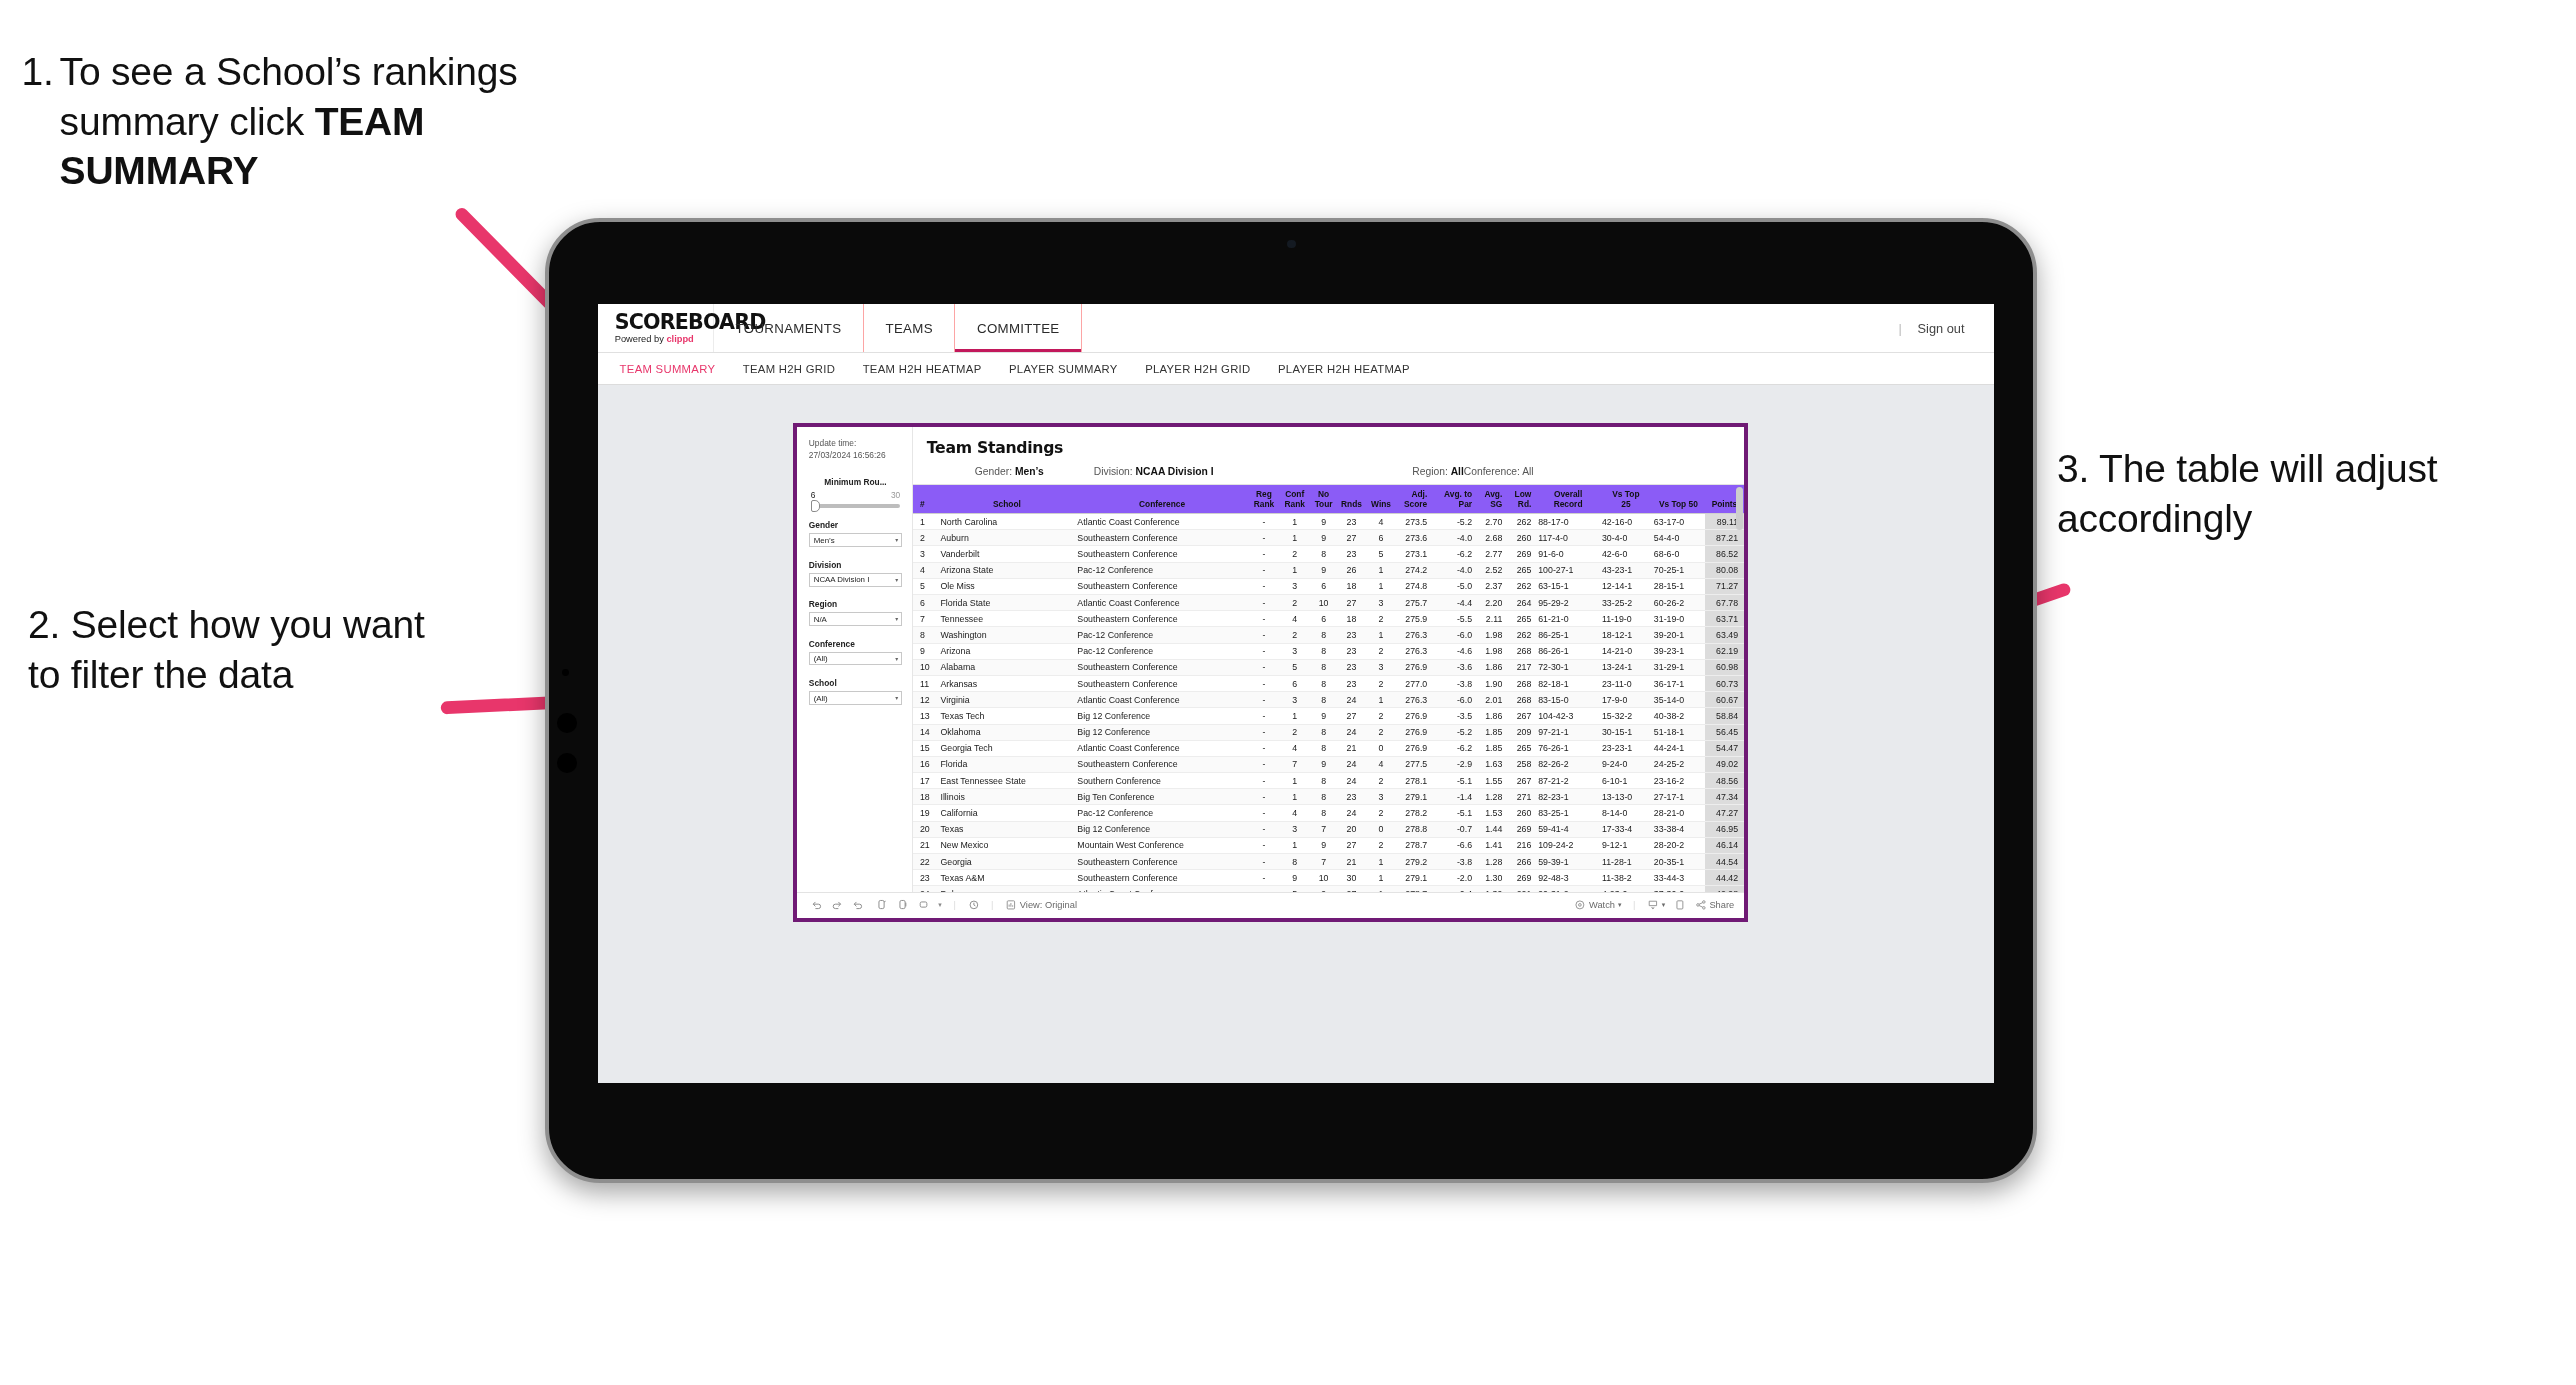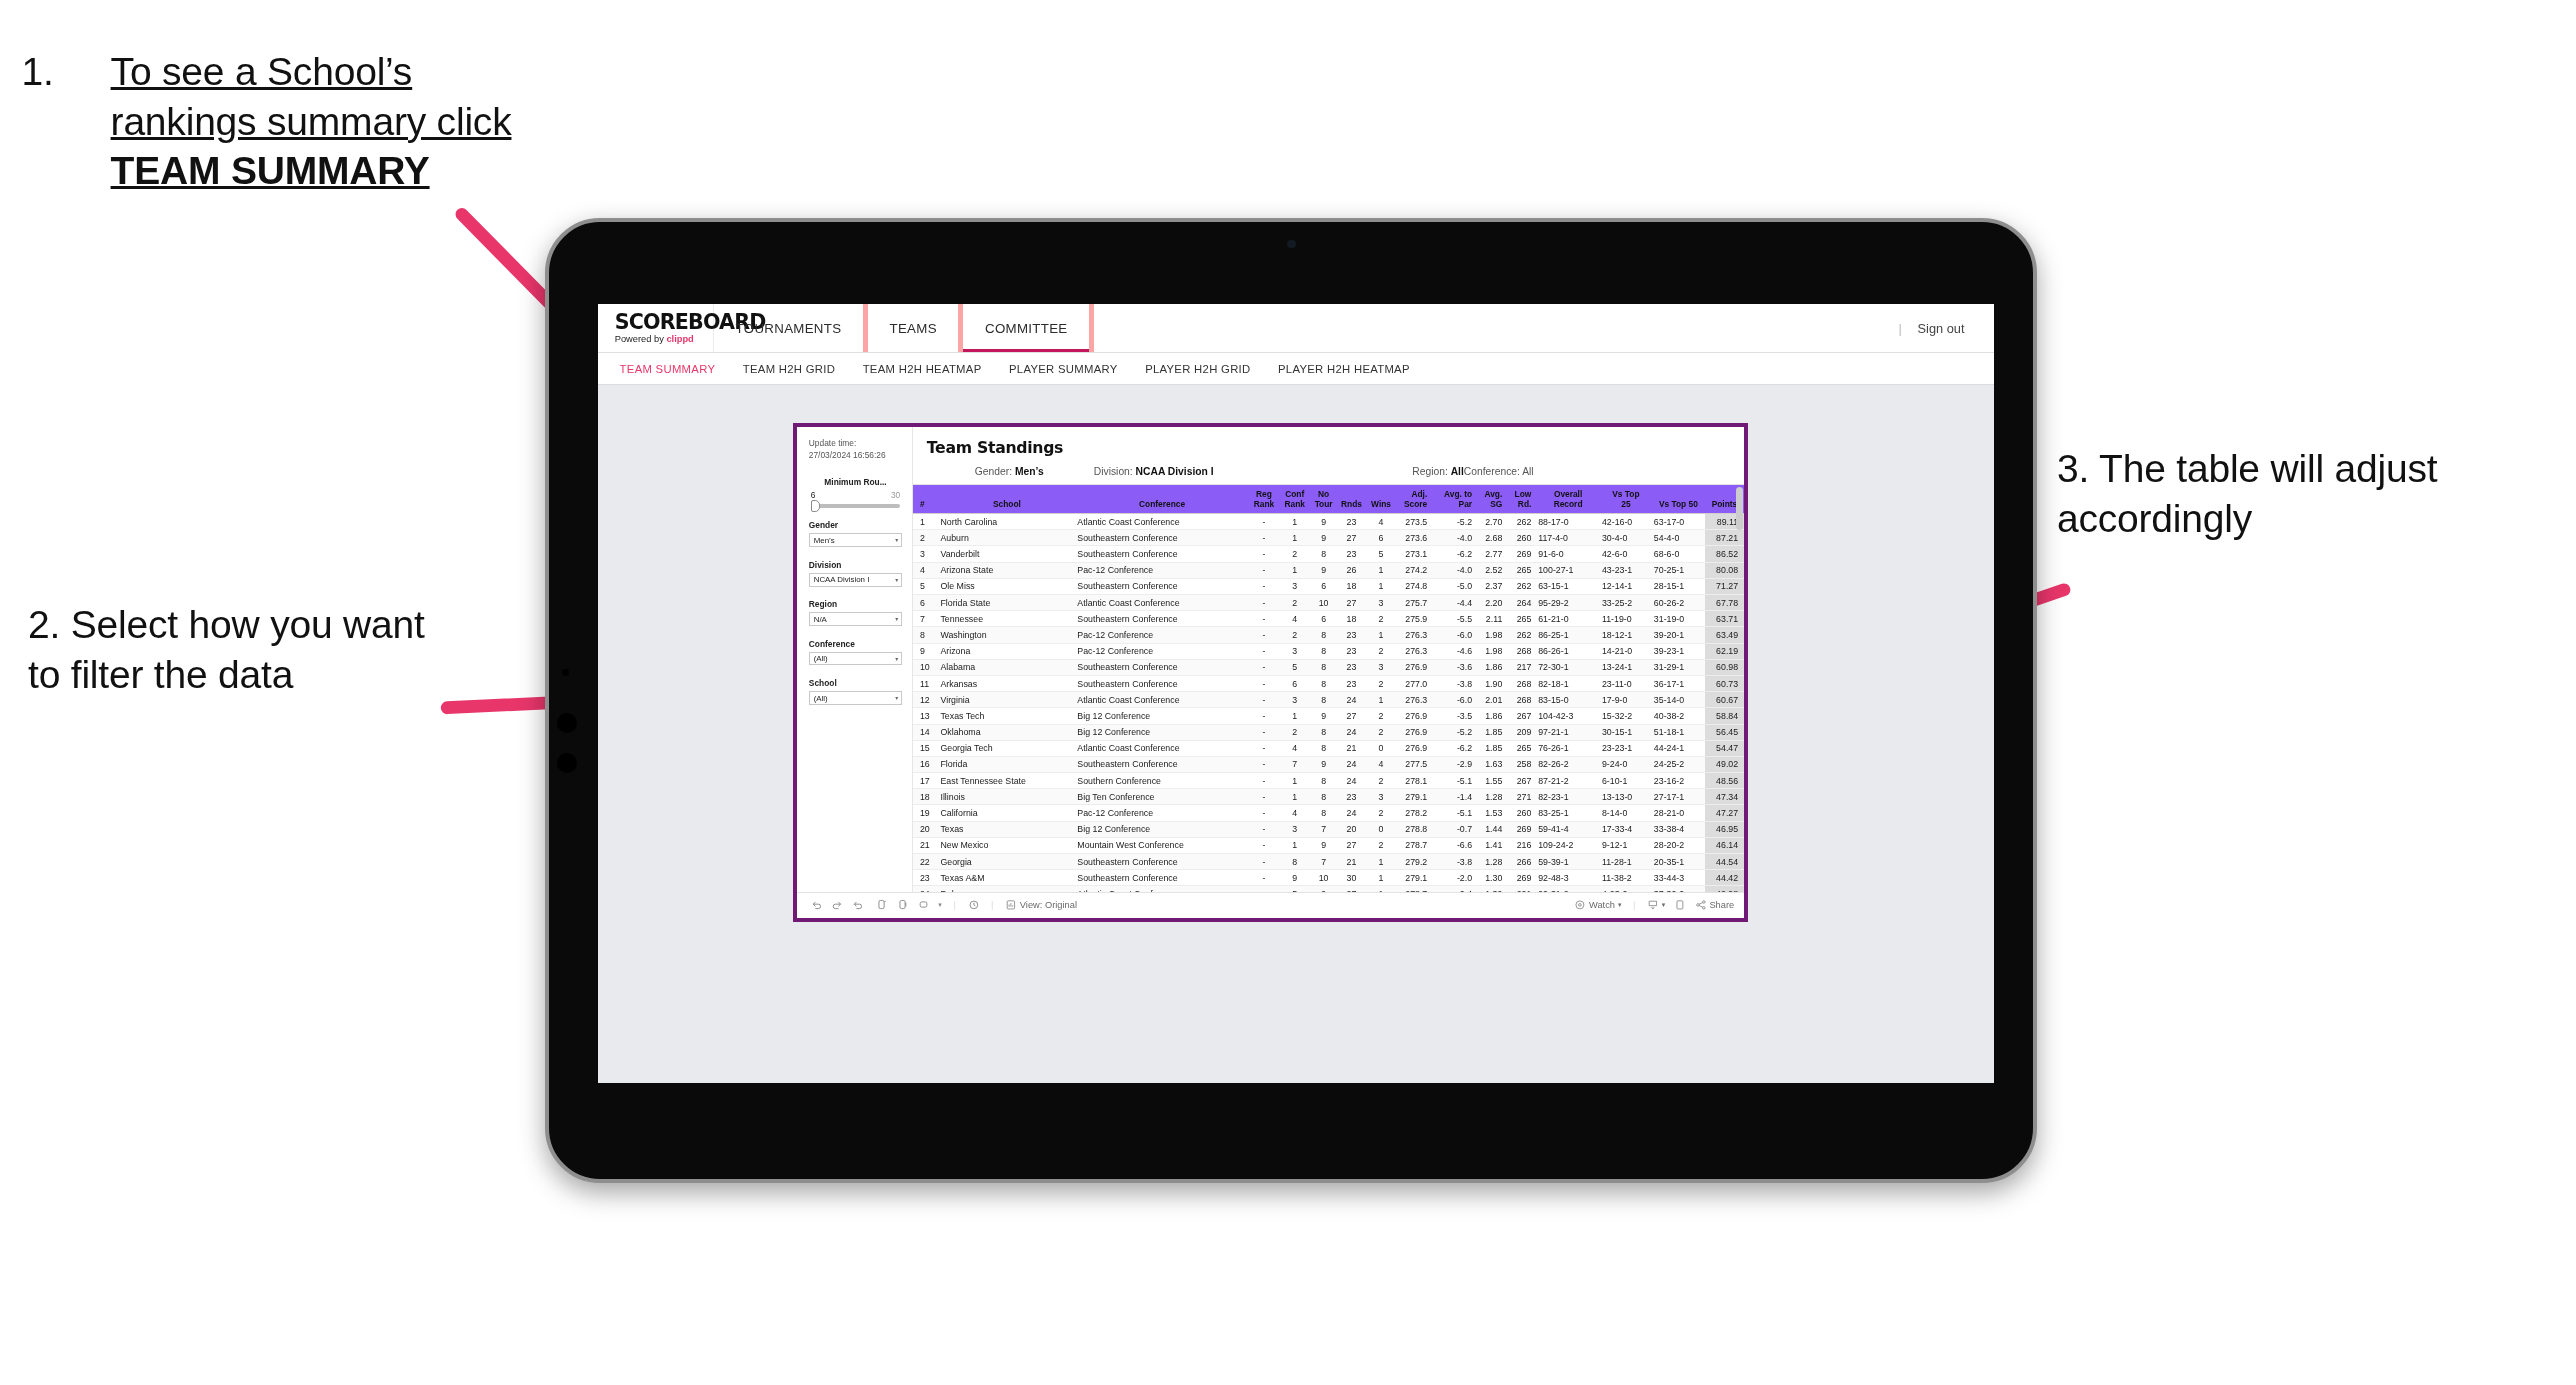--- a/index.html
+++ b/index.html
@@ -3,21 +3,21 @@
 <meta charset="utf-8">
 <style>
   * { box-sizing: border-box; margin:0; padding:0; }
   html,body { width:2576px; height:1386px; background:#ffffff; overflow:hidden; }
   body { font-family:"Liberation Sans", sans-serif; position:relative; }
 
   
   .annot { position:absolute; color:#111; font-size:39px; line-height:1.27; letter-spacing:-0.2px; }
   #annot-1 { left:21.6px; top:47px; width:531px; }
   #annot-1 .num { position:absolute; left:0; top:0; }
-  #annot-1 .body { display:block; margin-left:89px;text-decoration:underline; }
+  #annot-1 .body { display:block; margin-left:38px; }
   #annot-2 { left:28px; top:600px; width:413px; }
   #annot-3 { left:2057px; top:444px; width:521px; }
   .b { font-weight:bold; }
 
   svg.arrows { position:absolute; left:0; top:0; width:2576px; height:1386px; pointer-events:none; }
 
   
   #tablet { position:absolute; left:545px; top:218px; width:1492px; height:965px;
             background:#0a0a0a; border-radius:55px;
             border:4.9px solid #8e8e8e;
@@ -34,21 +34,21 @@
   #topbar { height:49px; background:#fff; display:flex; align-items:stretch; position:relative;
             border-bottom:1px solid #e0e0e0; }
   #brand { width:116px; padding-left:16.7px; display:flex; flex-direction:column; justify-content:center;
            border-right:1px solid #ececec; }
   #brand .logo { font-family:"DejaVu Sans", sans-serif; font-weight:bold; font-size:20.6px; letter-spacing:-0.8px;
                  color:#111; line-height:1; }
   #brand .powered { font-size:9.3px; color:#222; margin-top:2px; }
   #brand .powered .clippd { color:#e8366b; font-weight:bold; }
   .topnav { display:flex; align-items:stretch; }
   .topnav a { display:flex; align-items:center; padding:0 21.6px; font-size:13.3px; color:#2b2b2b;
-              text-decoration:none; letter-spacing:0.3px; border-right:5px solid #fca5a5; position:relative; }
+              text-decoration:none; letter-spacing:0.3px; border-right:1px solid #fca5a5; position:relative; }
   .topnav a.active::after { content:""; position:absolute; left:0; right:0; bottom:0; height:2.9px; background:#c2185b; }
   #topbar .spacer { flex:1; }
   #signout { display:flex; align-items:center; padding-right:29.5px; gap:15.7px; font-size:12.8px; color:#444; }
   #signout .bar { color:#bbb; }
 
   
   #subnav { height:32px; background:#fff; display:flex; align-items:center; padding-left:21.6px;
             border-bottom:1px solid #dcdcdc; }
   #subnav a { font-size:11.3px; color:#333; text-decoration:none; margin-right:27.5px; letter-spacing:0.3px; }
   #subnav a.active { color:#e8366b; }

